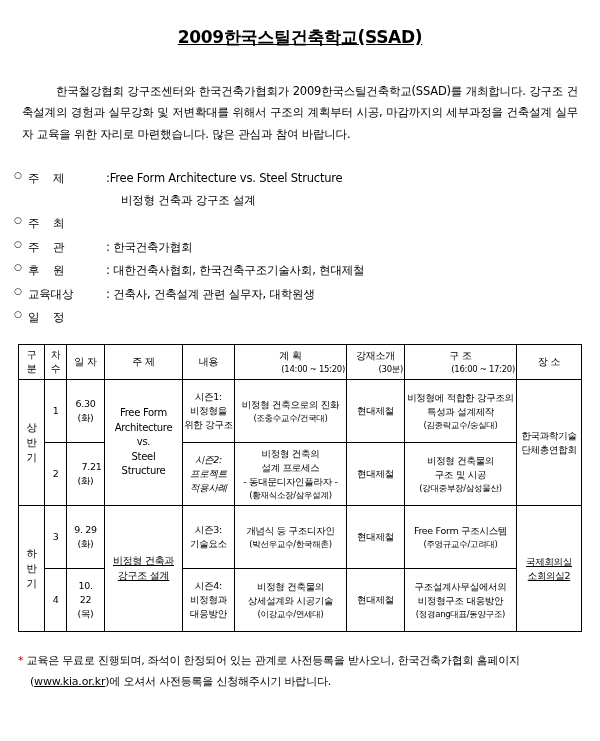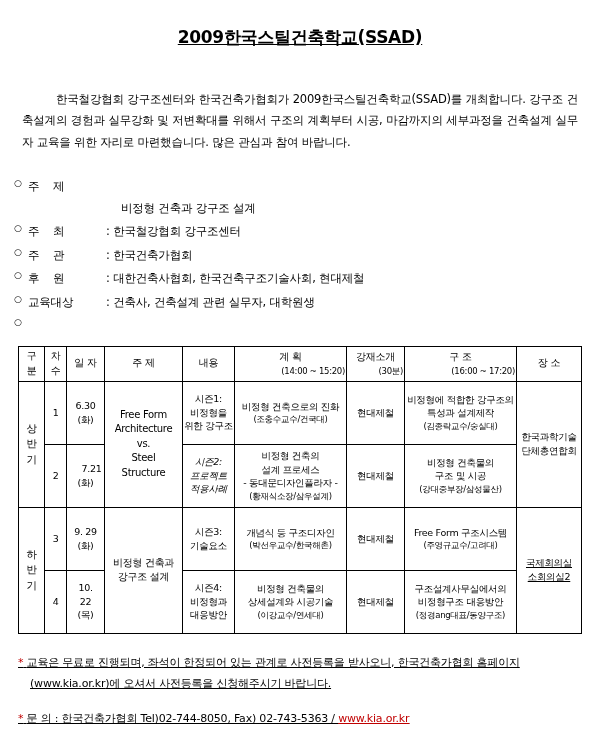--- a/index.html
+++ b/index.html
@@ -25,21 +25,21 @@
   .doc-title {
     text-align: center;
     font-size: 17px;
     font-weight: bold;
     text-decoration: underline;
     margin-top: 26px;
     margin-bottom: 1px;
     letter-spacing: -0.3px;
   }
   .intro {
-    margin: 40px 22px 0 22px;
+    margin: 32px 22px 0 22px;
     font-size: 11.5px;
     line-height: 1.85;
     text-align: justify;
     letter-spacing: -0.2px;
   }
   .intro .indent {
     display: inline-block;
     width: 34px;
   }
   .info-list {
@@ -124,21 +124,20 @@
   .row-tall td { height: 58px; }
   .plan-sub {
     font-size: 8.5px;
   }
 
   .footnotes {
     margin: 18px 18px 0 18px;
     font-size: 11px;
     line-height: 1.95;
     letter-spacing: -0.2px;
-    text-decoration: underline;
   }
   .footnotes p {
     margin: 0 0 14px 0;
     text-indent: 0;
   }
   .footnotes .hang {
     padding-left: 12px;
     text-indent: -12px;
   }
   .link {
@@ -158,33 +157,33 @@
   <h1 class="doc-title">2009한국스틸건축학교(SSAD)</h1>
 
   <div class="intro">
     <span class="indent"></span><span>한국철강협회 강구조센터와 한국건축가협회가 2009한국스틸건축학교(SSAD)를 개최합니다. 강구조 건축설계의 경험과 실무강화 및 저변확대를 위해서 구조의 계획부터 시공, 마감까지의 세부과정을 건축설계 실무자 교육을 위한 자리로 마련했습니다. 많은 관심과 참여 바랍니다.</span>
   </div>
 
   <ul class="info-list">
     <li>
       <span class="bullet">○</span>
       <span class="lbl">주    제</span>
+      <span class="val">
+        <span>:</span><span>Free Form Architecture vs. Steel Structure</span>
+      </span>
     </li>
     <li style="display:block;">
       <div class="sub-line" style="padding-left:0;">
         <span class="pad"></span>
         <span>비정형 건축과 강구조 설계</span>
       </div>
     </li>
     <li>
       <span class="bullet">○</span>
       <span class="lbl">주    최</span>
-      <span class="val">
-        <span>:</span>&nbsp;<span>한국철강협회 강구조센터</span>
-      </span>
     </li>
     <li>
       <span class="bullet">○</span>
       <span class="lbl">주    관</span>
       <span class="val">
         <span>:</span>&nbsp;<span>한국건축가협회</span>
       </span>
     </li>
     <li>
       <span class="bullet">○</span>
@@ -195,20 +194,21 @@
     </li>
     <li>
       <span class="bullet">○</span>
       <span class="lbl">교육대상</span>
       <span class="val">
         <span>:</span>&nbsp;<span>건축사, 건축설계 관련 실무자, 대학원생</span>
       </span>
     </li>
     <li>
       <span class="bullet">○</span>
+      <span class="lbl">일    정</span>
       <span class="val"></span>
     </li>
   </ul>
 
   <table class="schedule">
     <colgroup>
       <col class="col-gubun">
         <col class="col-cha">
         <col class="col-date">
         <col class="col-topic">
@@ -291,21 +291,21 @@
           <div class="plan-sub">(강대중부장/삼성물산)</div>
         </td>
       </tr>
       <tr class="row-tall">
         <td rowspan="2" class="cell-vert"><span style="white-space:pre-line;">하
 반
 기</span></td>
         <td>3</td>
         <td><span style="white-space:pre-line;">9. 29
 (화)</span></td>
-        <td rowspan="2" class="topic-cell"><span style="white-space:pre-line;">비정형 건축과
+        <td rowspan="2" class="topic-cell"><span style="white-space:pre-line;text-decoration:underline;">비정형 건축과
 강구조 설계</span></td>
         <td><span style="white-space:pre-line;">시즌3:
 기술요소</span></td>
         <td>
           <div style="white-space:pre-line;">개념식 등 구조디자인</div>
           <div class="plan-sub">(박선우교수/한국해촌)</div>
         </td>
         <td>현대제철</td>
         <td>
           <div style="white-space:pre-line;text-align:center;">Free Form 구조시스템</div>
@@ -335,19 +335,15 @@
         </td>
       </tr>
     </tbody>
   </table>
 
   <div class="footnotes">
     <p class="hang">
       <span class="star red">*</span>
       <span>교육은 무료로 진행되며, 좌석이 한정되어 있는 관계로 사전등록을 받사오니, 한국건축가협회 홈페이지(</span><a class="link" href="#">www.kia.or.kr</a><span>)에 오셔서 사전등록을 신청해주시기 바랍니다.</span>
     </p>
-    <p class="hang">
-      <span class="star red">*</span>
-      <span>문 의 :  한국건축가협회 Tel)02-744-8050, Fax) 02-743-5363 / </span><a class="link red" href="#">www.kia.or.kr</a>
-    </p>
   </div>
 
 </div>
 
 </body></html>

